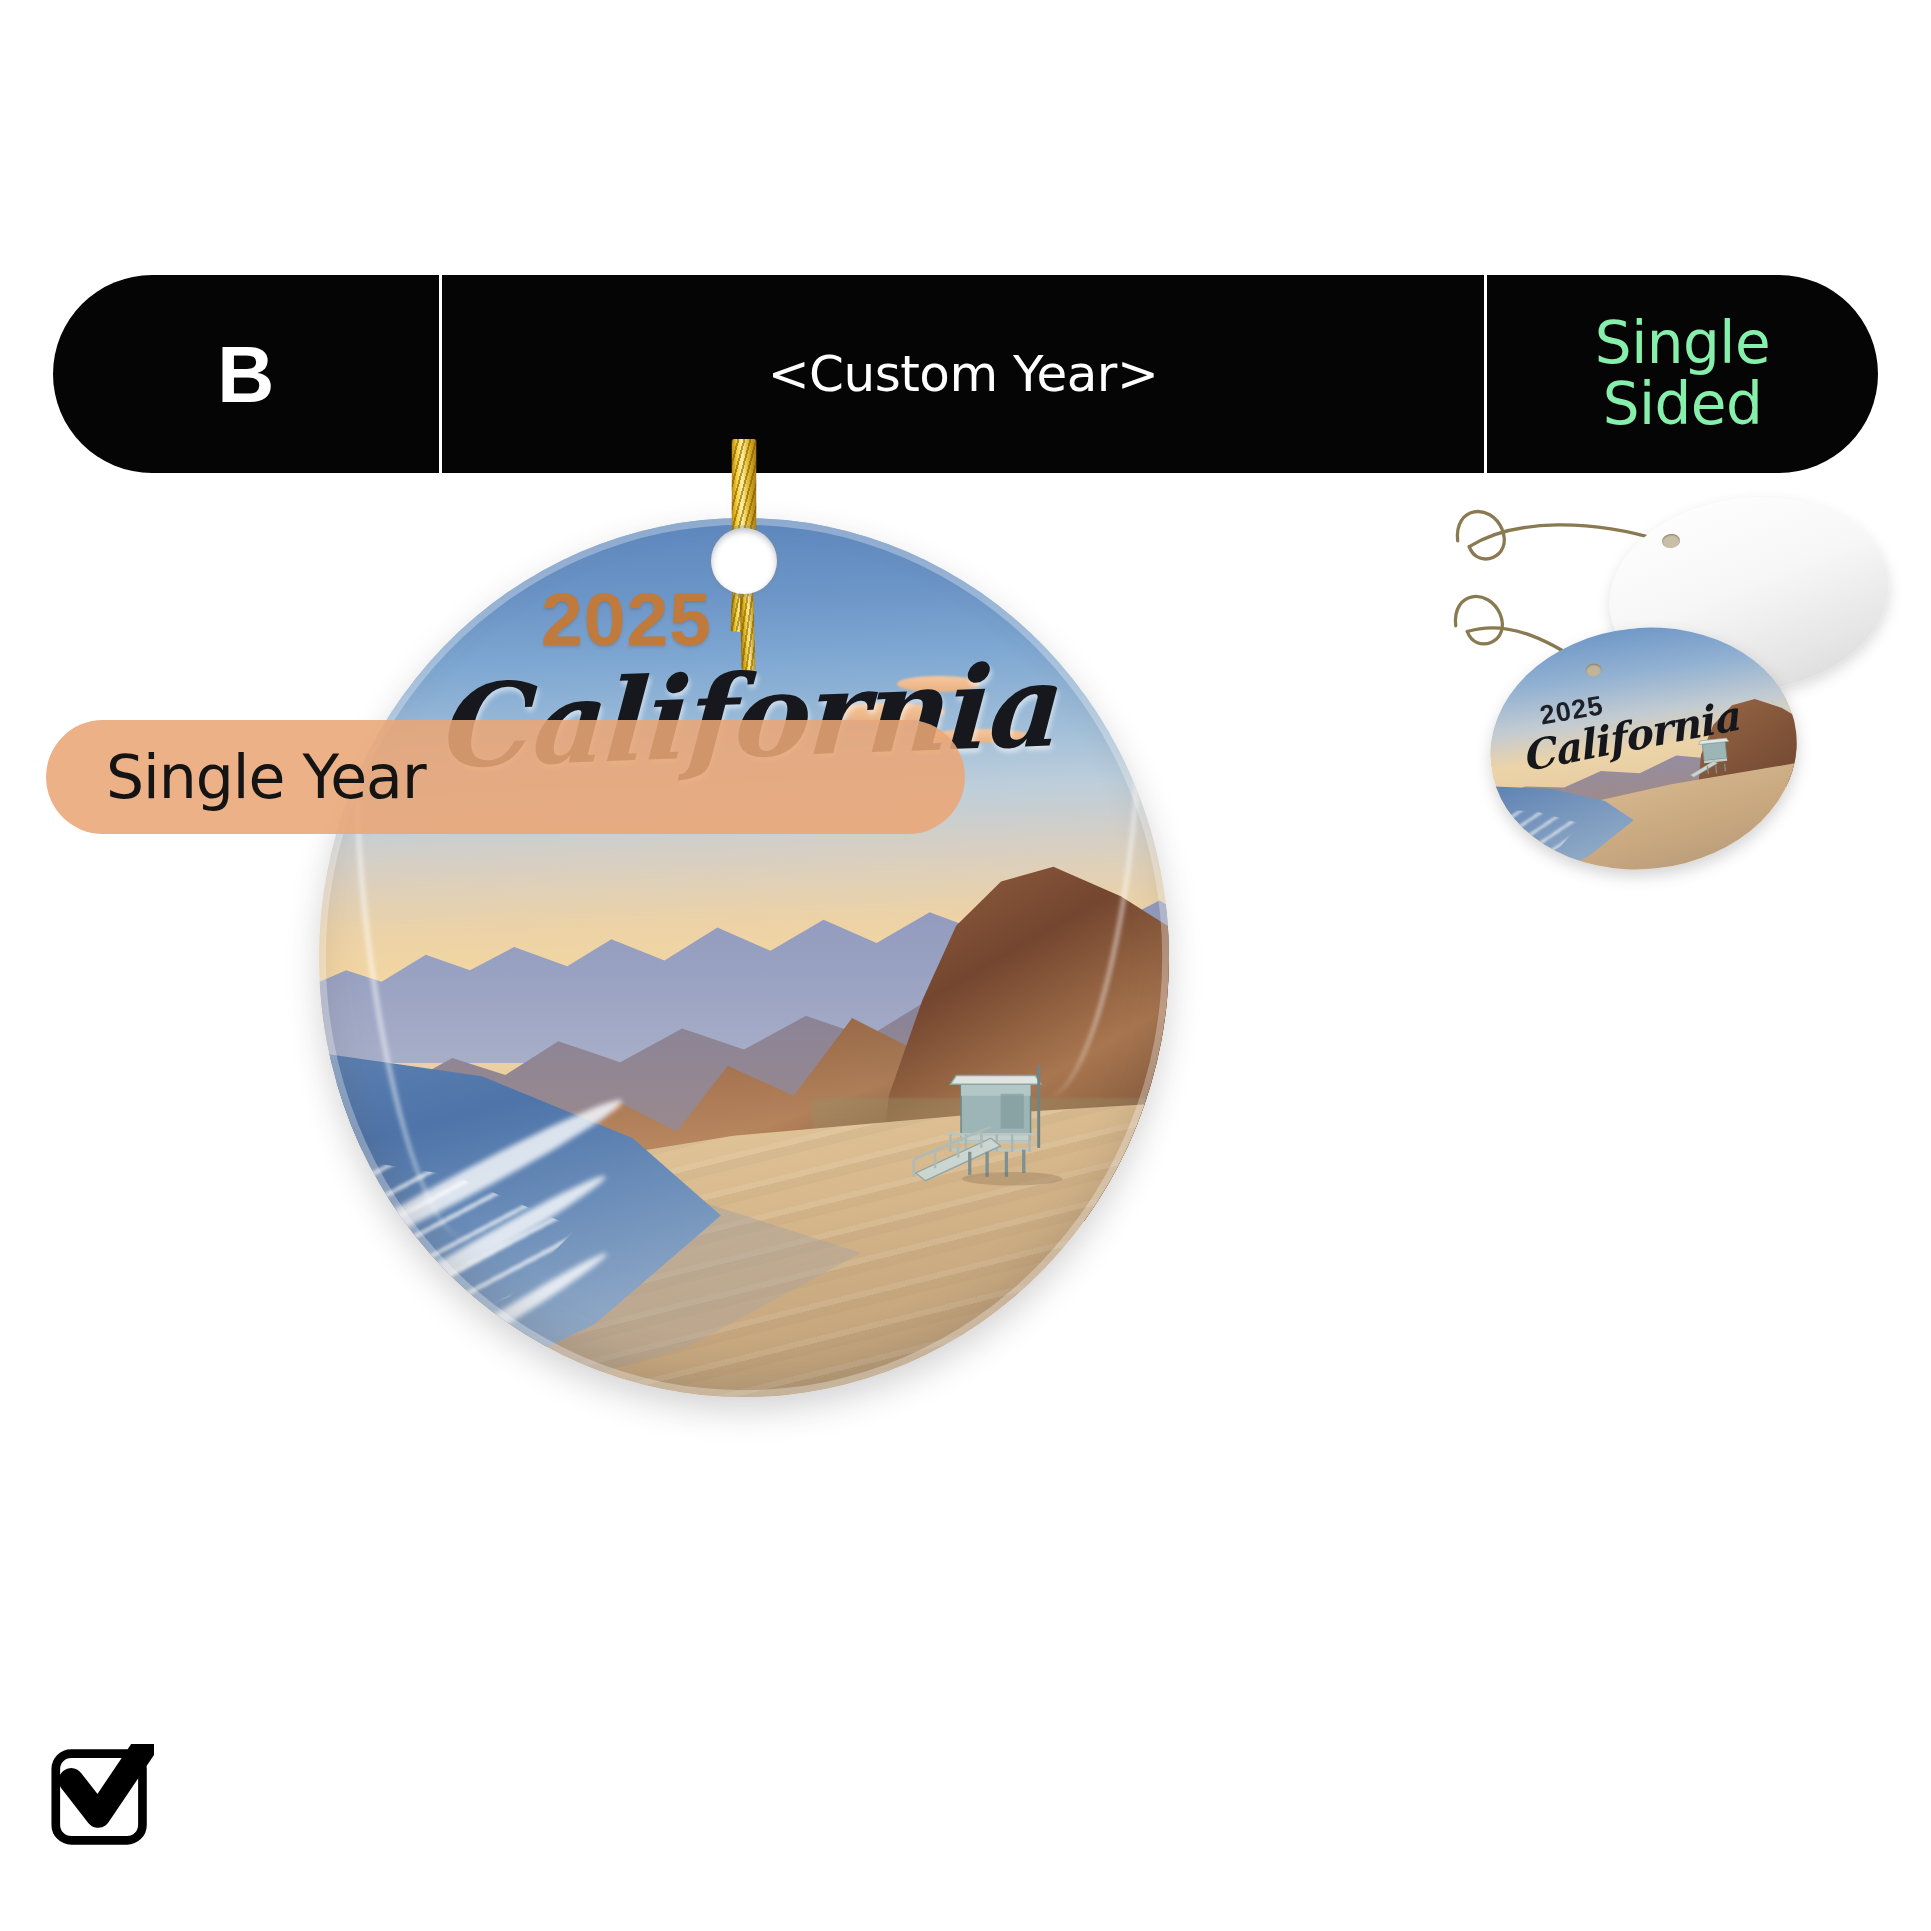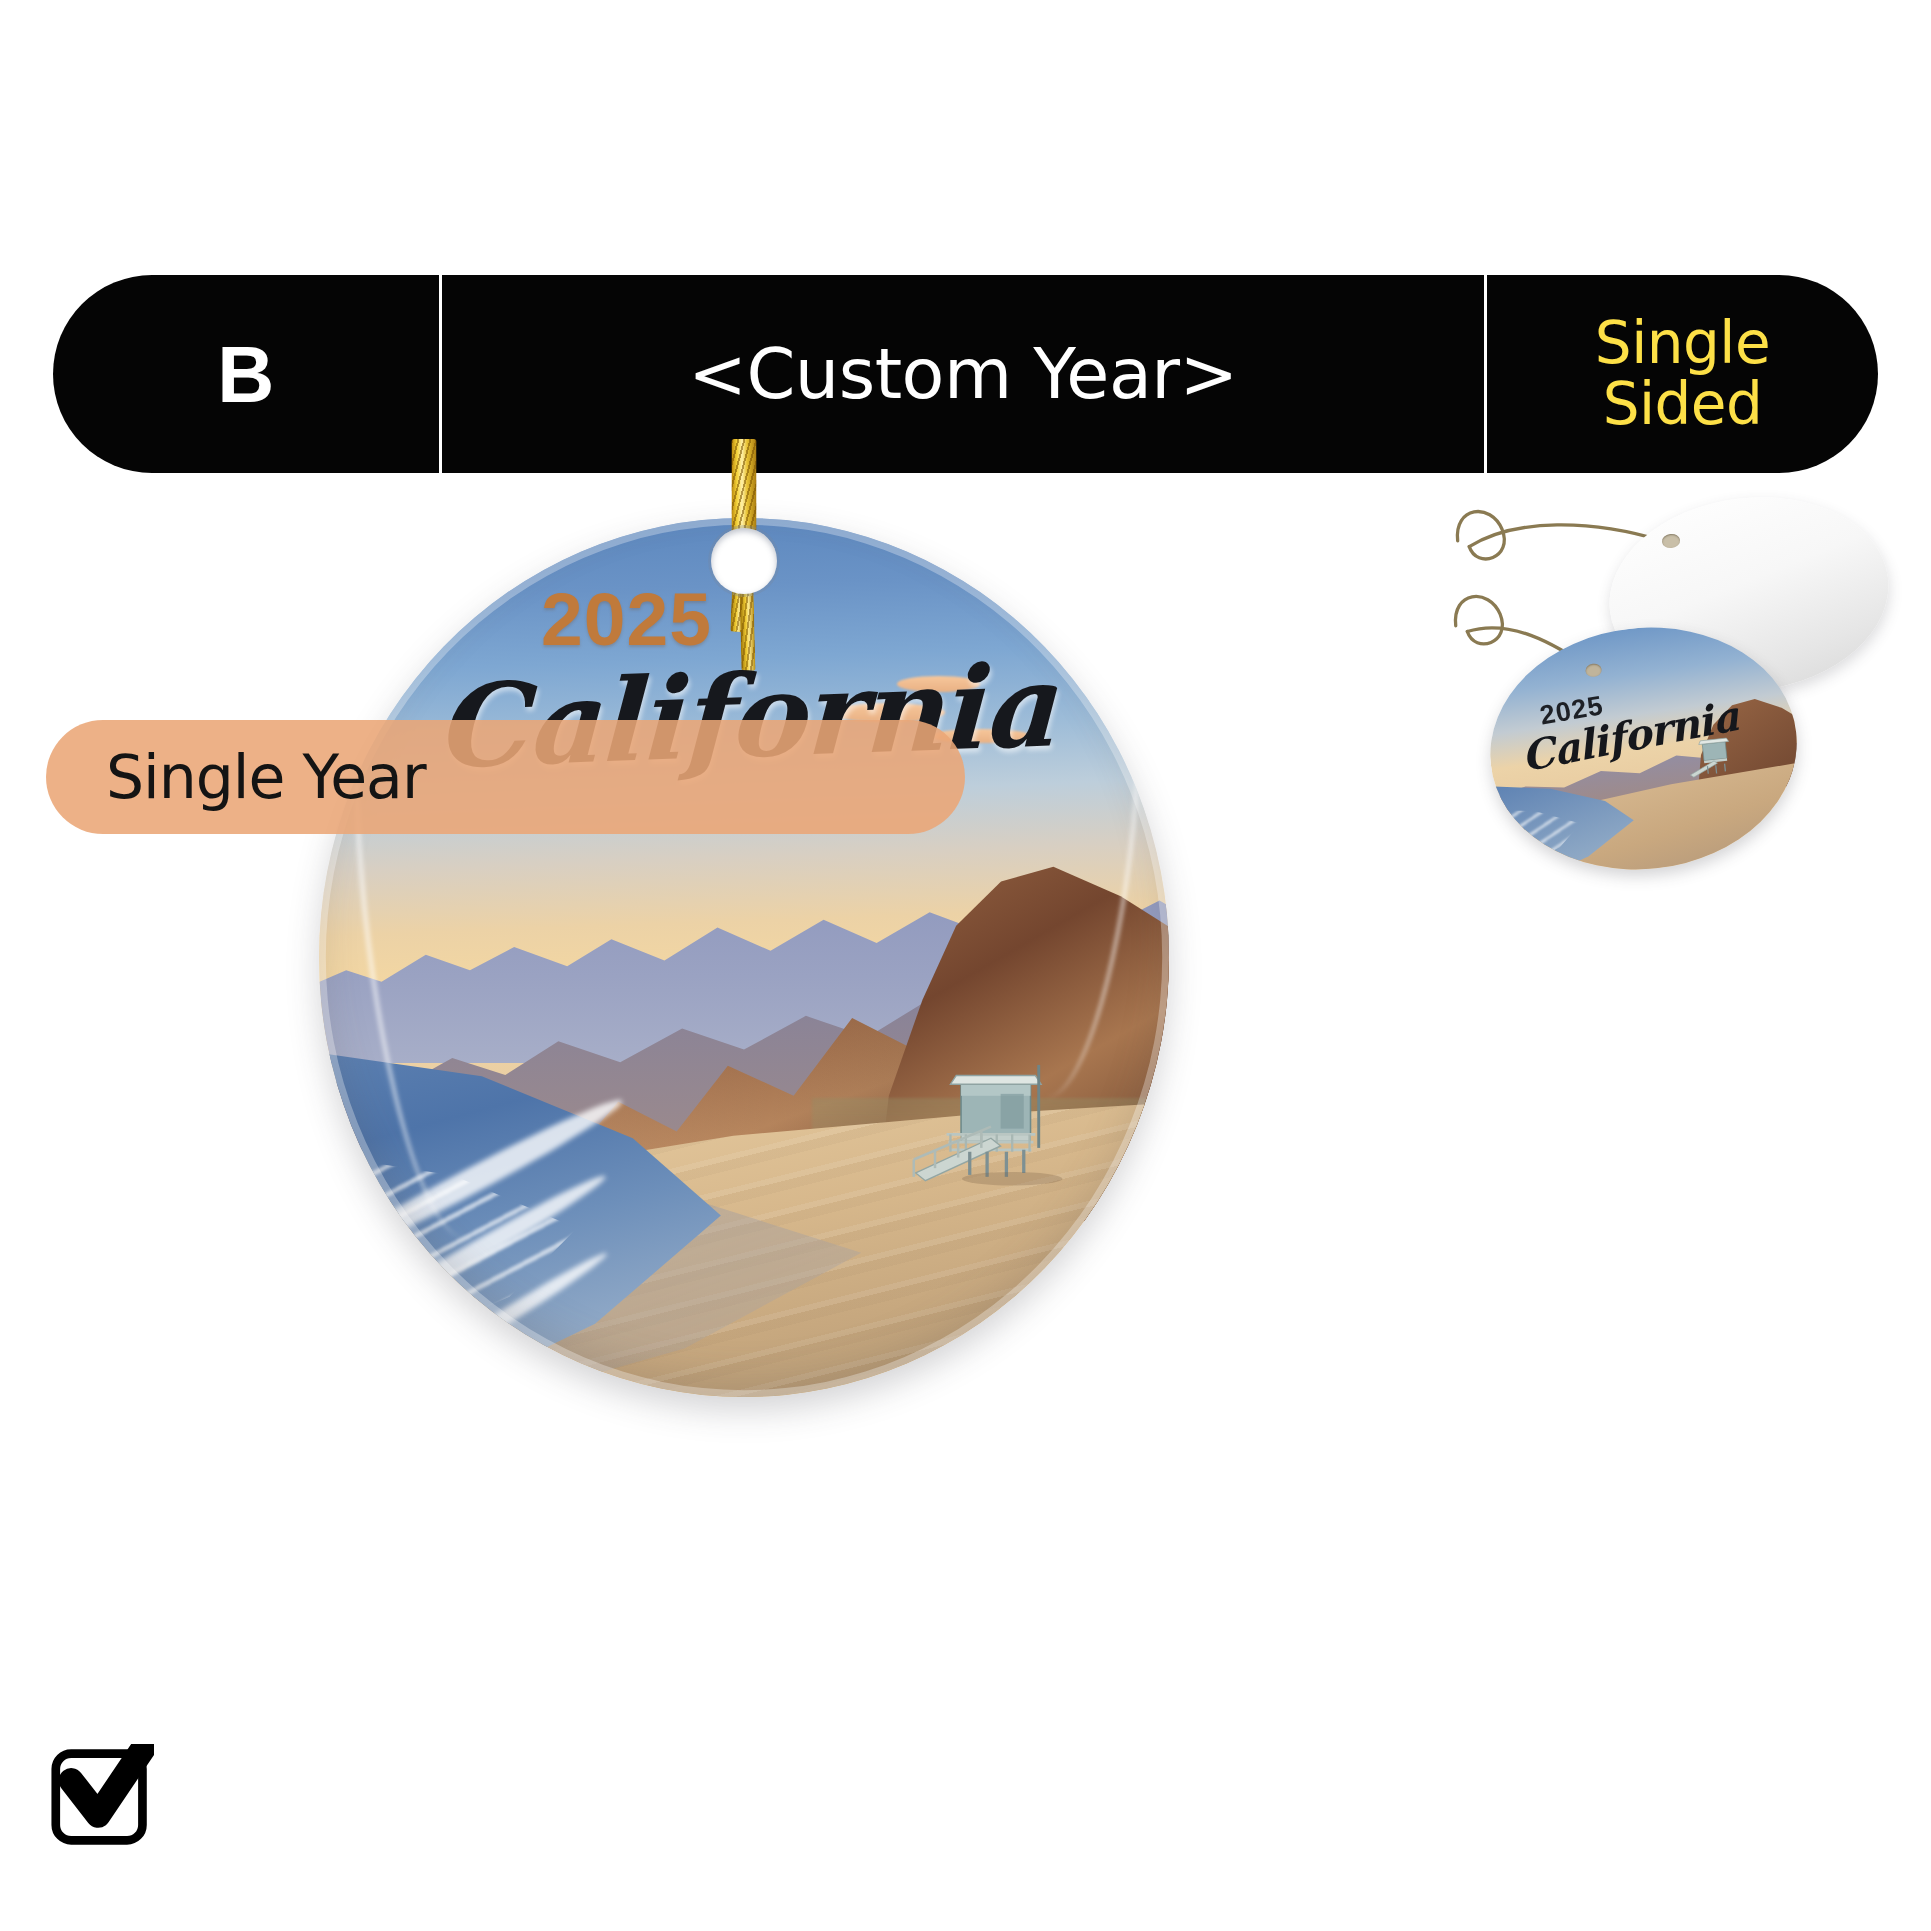--- a/index.html
+++ b/index.html
@@ -27,26 +27,26 @@
   }
   .hdr-title { flex:1 1 auto; }
   .hdr-sided { width:391px; }
 
   .variant-letter {
     color:#fff; font-size:79px; font-weight:bold; line-height:1;
     letter-spacing:0.5px;
     font-family:"Liberation Sans", sans-serif;
   }
   .title-text {
-    color:#fff; font-size:70px; font-weight:400; line-height:1;
+    color:#fff; font-size:50px; font-weight:400; line-height:1;
     letter-spacing:-0.5px; white-space:nowrap;
     font-family:"DejaVu Sans", sans-serif;
   }
   .sided-text {
-    color:#fde047; font-size:58px; font-weight:400; line-height:1.05;
+    color:#86efac; font-size:58px; font-weight:400; line-height:1.05;
     text-align:center; letter-spacing:-0.5px;
     font-family:"DejaVu Sans", sans-serif;
   }
 
   
   .orn-wrap { position:absolute; left:319px; top:439px; width:850px; height:1284px; }
 
   .cord {
     position:absolute; left:50%; top:0; transform:translateX(-50%);
     width:25px; height:106px;

